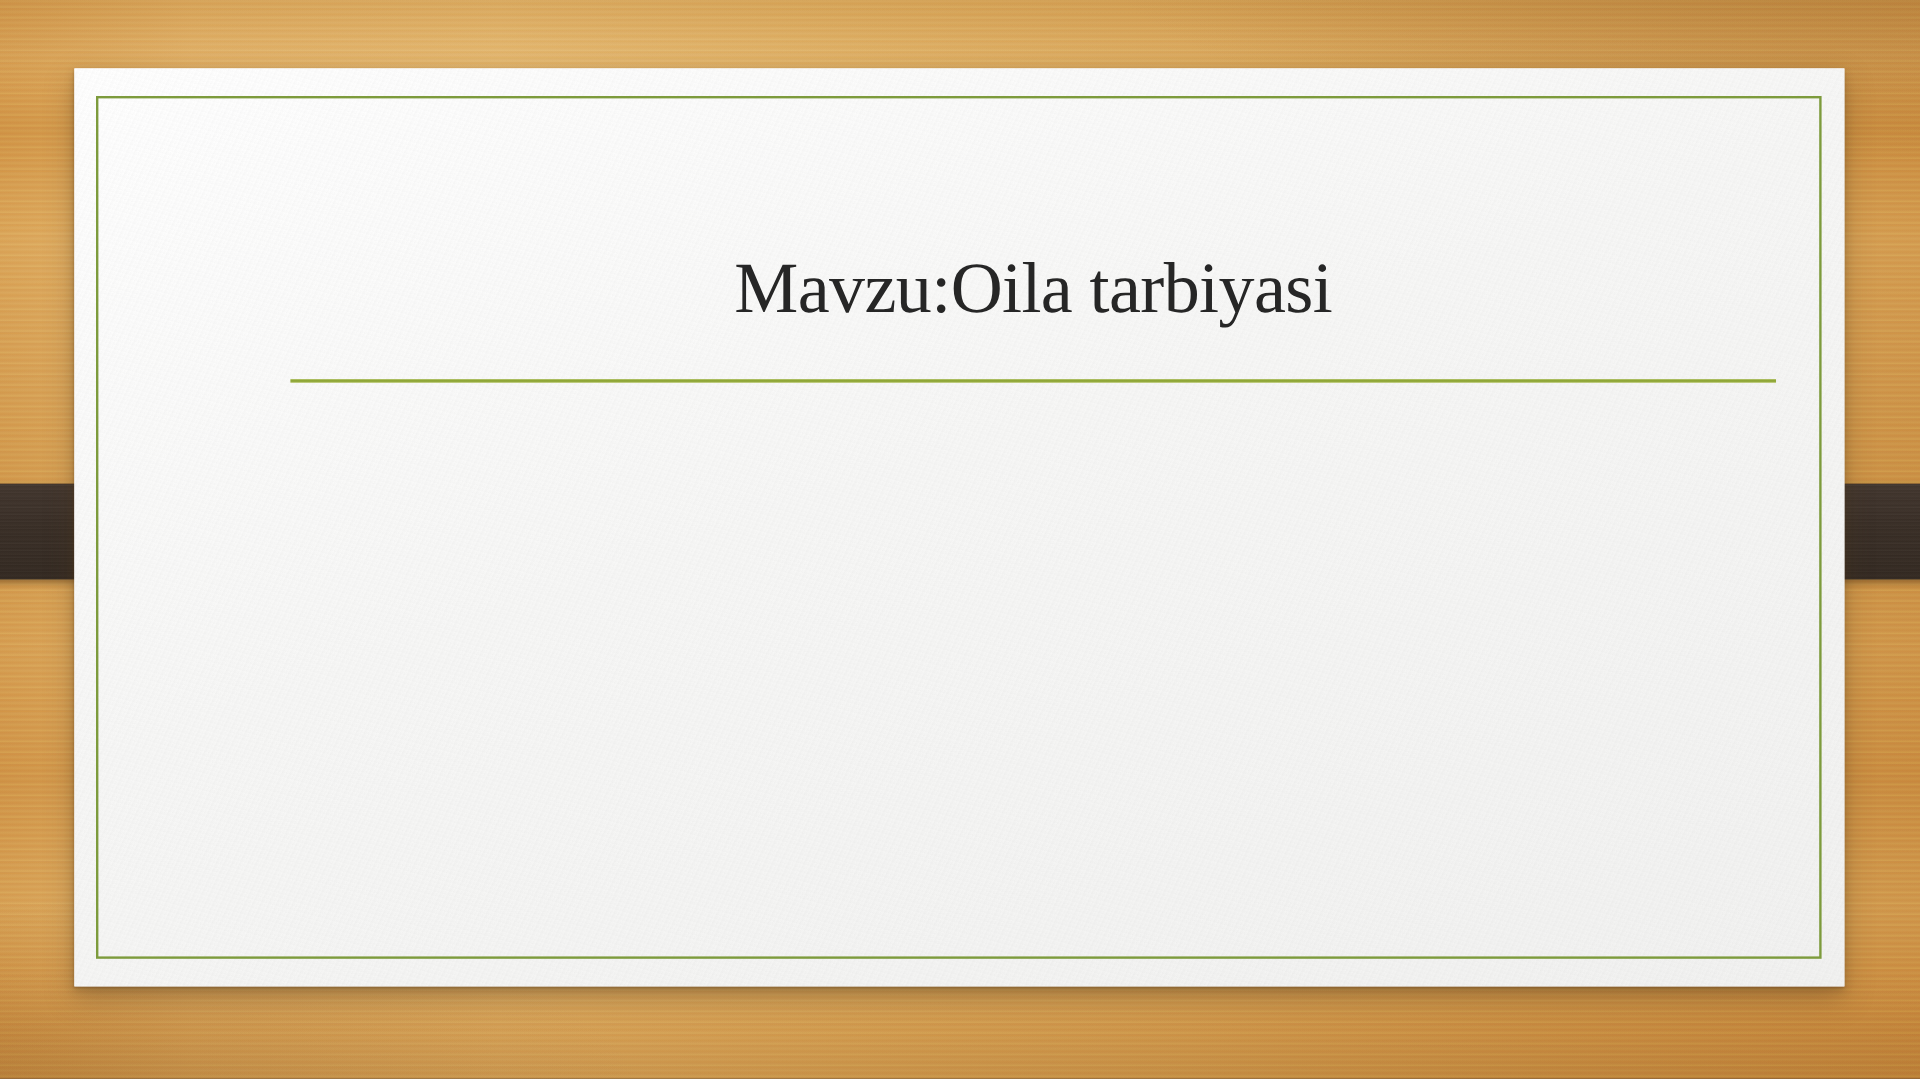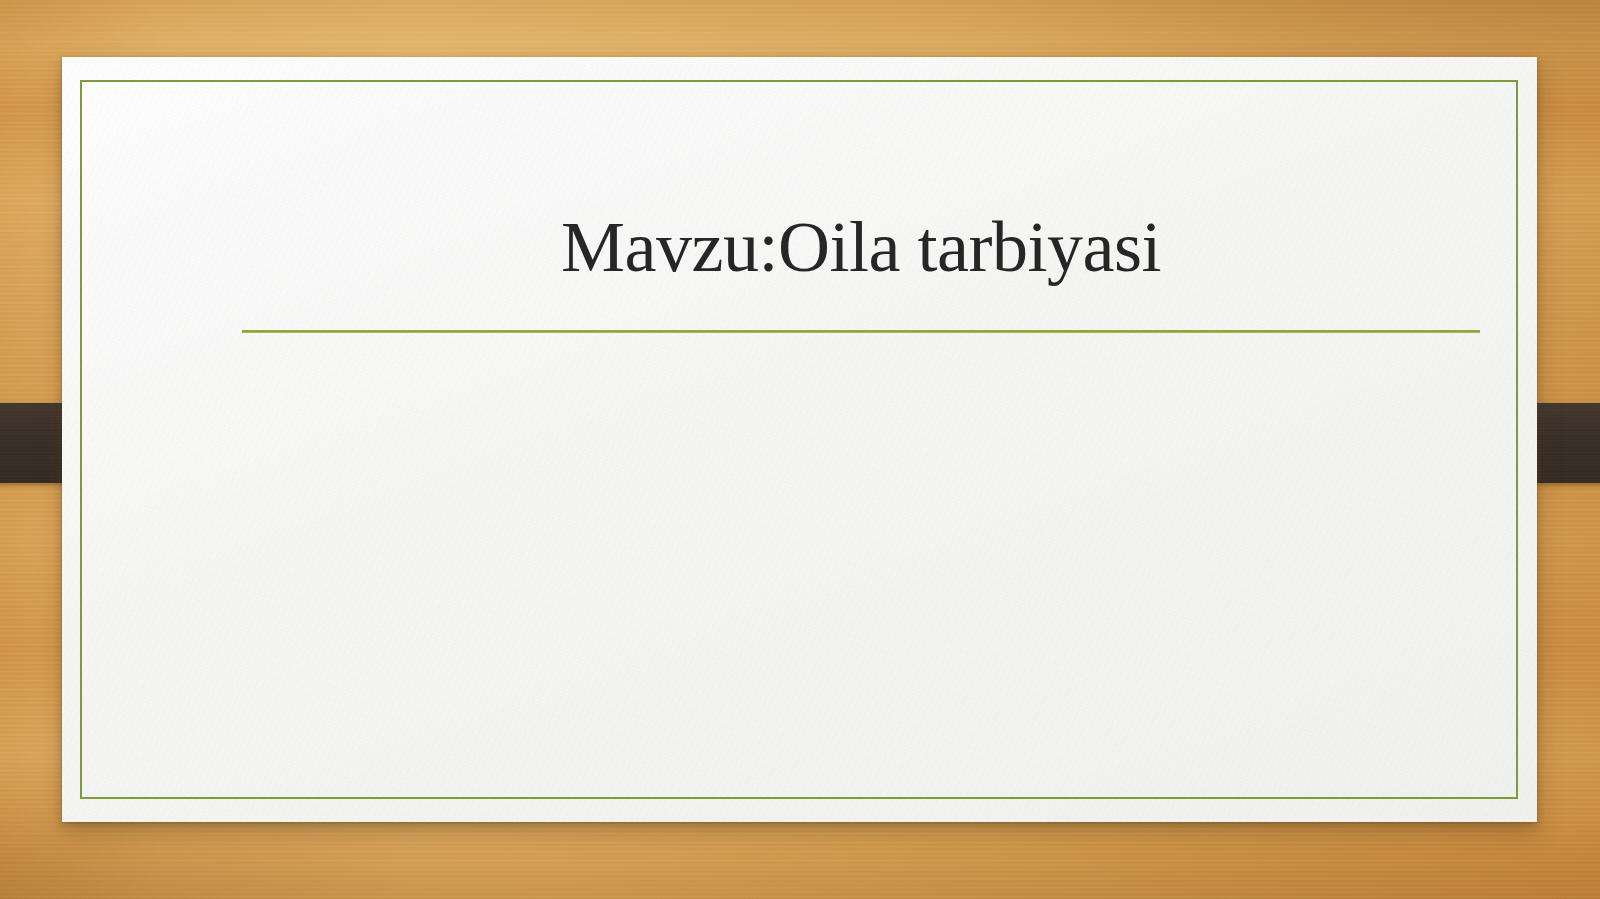--- a/index.html
+++ b/index.html
@@ -140,21 +140,21 @@
   .title-block {
     position: absolute;
     left: 180px;
     top: 150px;
     width: 1238px;
   }
   .slide-title {
     margin: 0;
     font-family: "Liberation Serif", "DejaVu Serif", serif;
     font-weight: 400;
-    font-size: 72px;
+    font-size: 60px;
     line-height: 1.12;
     letter-spacing: -0.5px;
     color: #262626;
     text-align: center;
     white-space: nowrap;
   }
   .title-rule {
     margin-top: 42px;
     width: 100%;
     height: 3px;

